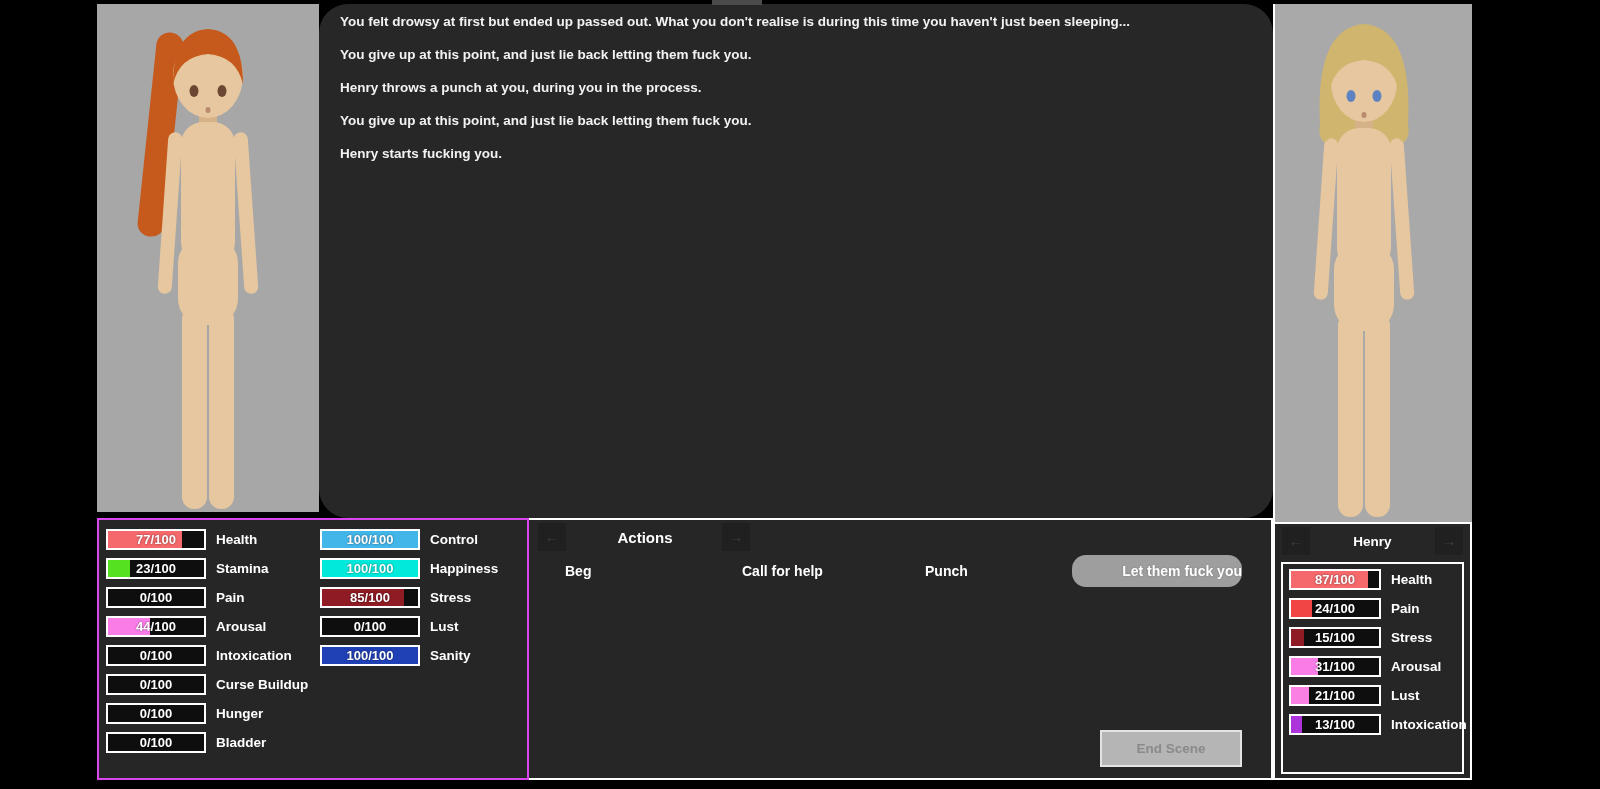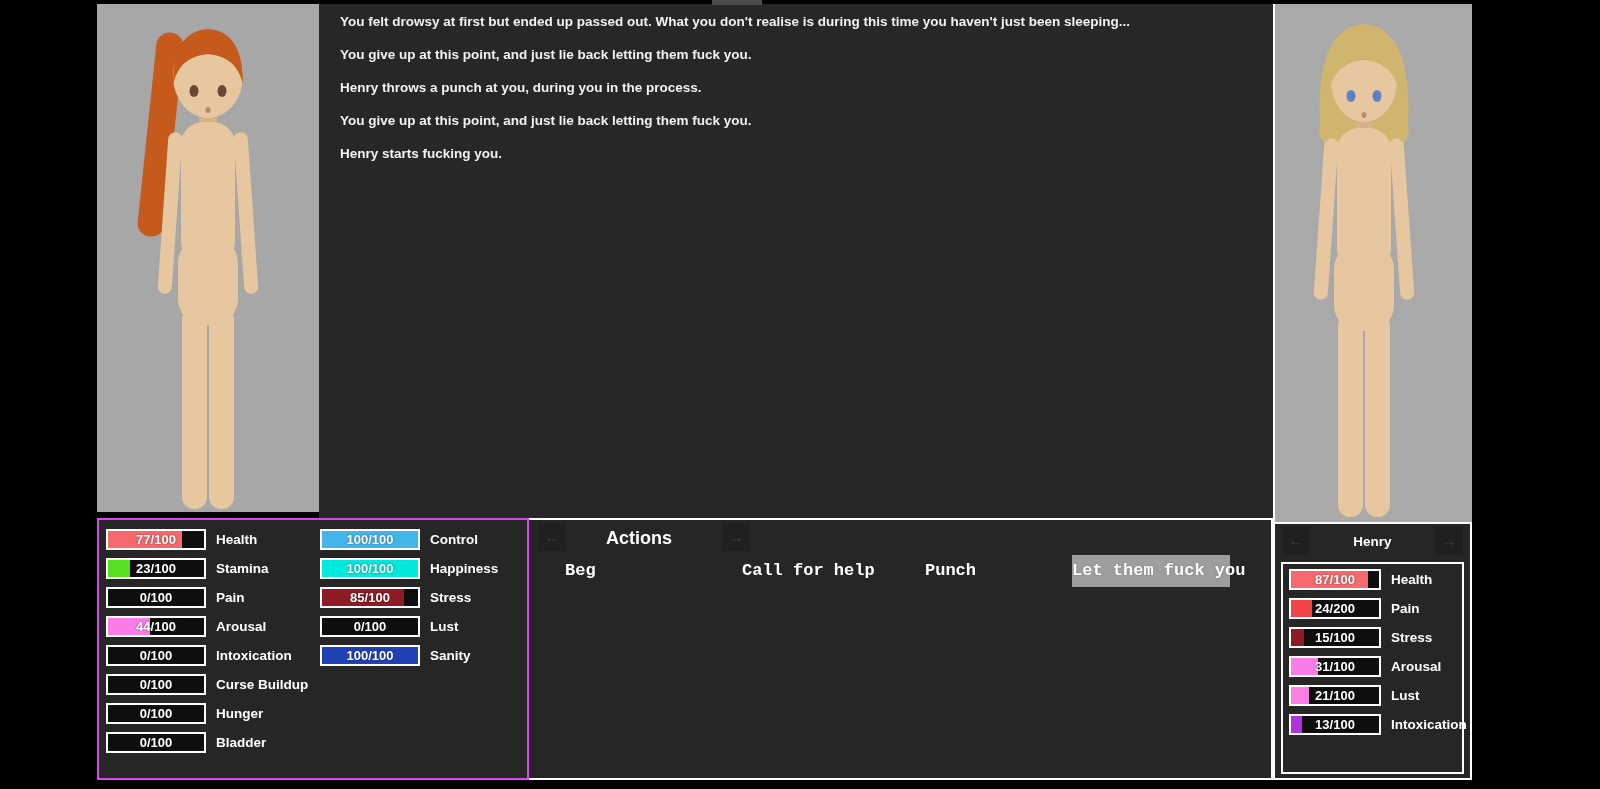--- a/index.html
+++ b/index.html
@@ -9,21 +9,21 @@
     font-family:"Liberation Sans","DejaVu Sans",sans-serif;color:#f2f2f2;
   }
   
   .portrait-panel{position:absolute;overflow:hidden;}
   .portrait-left{left:97px;top:4px;width:222px;height:508px;background:#a8a7a7;}
   .portrait-right{left:1273px;top:4px;width:199px;height:518px;background:#aaa9a9;border-left:2px solid #fff;}
   .portrait-panel svg{display:block;}
   
   .text-panel{
     position:absolute;left:319px;top:4px;width:954px;height:514px;
-    background:#272727;padding:9px 24px 0 21px;
+    background:#272727;padding:9px 24px 0 21px;border-radius:29px;
   }
   .text-panel p{margin:0 0 16px 0;font-size:13.5px;line-height:17px;font-weight:bold;color:#f2f2f2;}
   .scroll-thumb{position:absolute;left:712px;top:0;width:50px;height:5px;background:#4b4b4b;}
   
   .stats-panel{
     position:absolute;left:97px;top:518px;width:432px;height:262px;
     background:#262626;border:2px solid #d946ef;
   }
   .actions-panel{
     position:absolute;left:529px;top:518px;width:744px;height:262px;
@@ -50,31 +50,32 @@
   
   .panel-header{position:absolute;left:0;right:0;top:0;height:36px;}
   .arrow-btn{
     position:absolute;top:3px;width:28px;height:28px;background:#202020;border:none;
     color:#3f3f3f;font-size:15px;line-height:28px;text-align:center;padding:0;cursor:pointer;
     font-family:inherit;
   }
   .arrow-left{left:9px;}
   .arrow-right{left:193px;}
   .panel-title{
-    position:absolute;left:40px;top:0;width:140px;height:36px;line-height:36px;
-    text-align:center;font-size:18px;font-weight:bold;color:#fff;
+    position:absolute;left:46px;top:0;width:140px;height:36px;line-height:36px;
+    text-align:center;font-size:15px;font-weight:bold;color:#fff;
   }
   .action-item{
     position:absolute;top:35px;height:32px;background:none;border:none;color:#fff;
-    font-size:17px;font-weight:bold;text-align:left;padding:0;cursor:pointer;
-    line-height:32px;font-family:Liberation Mono, monospace;white-space:nowrap;
+    font-size:14px;font-weight:bold;text-align:left;padding:0;cursor:pointer;
+    line-height:32px;font-family:Liberation Sans, sans-serif;white-space:nowrap;
   }
   .action-item.highlighted{
-    background:#9e9e9e;width:158px;text-align:left;color:#fff;
+    background:#9e9e9e;width:170px;text-align:right;color:#fff;
     text-shadow:0 0 2px rgba(0,0,0,.25);
+    border-radius:14px;
   }
   .end-scene-btn{
     position:absolute;left:571px;top:210px;width:142px;height:37px;
     background:#b5b5b5;border:2px solid #e3e3e3;color:#8a8a8a;
     font-size:13.5px;font-weight:bold;cursor:pointer;font-family:inherit;
   }
   
   .henry-header .arrow-left{left:7px;}
   .henry-header .arrow-right{left:160px;right:auto;}
   .henry-header .panel-title{left:0;width:100%;font-size:13.5px;}
@@ -248,20 +249,21 @@
       <button class="arrow-btn arrow-right">
         <span>→</span>
       </button>
     </div>
     <div id="actions-list">
         <button class="action-item" style="left: 36px;">Beg</button>
         <button class="action-item" style="left: 213px;">Call for help</button>
         <button class="action-item" style="left: 396px;">Punch</button>
         <button class="action-item highlighted" style="left: 543px;">Let them fuck you</button>
       </div>
+    <button class="end-scene-btn">End Scene</button>
   </div>
 
   <div class="henry-panel">
     <div class="panel-header henry-header">
       <button class="arrow-btn arrow-left">
         <span>←</span>
       </button>
       <span class="panel-title">Henry</span>
       <button class="arrow-btn arrow-right">
         <span>→</span>
@@ -271,21 +273,21 @@
         <div class="stat-row">
           <div class="bar bar-sm">
             <div class="bar-fill" style="width: 87%; background: rgb(245, 105, 108);"></div>
             <span class="bar-text">87/100</span>
           </div>
           <span class="stat-label">Health</span>
         </div>
         <div class="stat-row">
           <div class="bar bar-sm">
             <div class="bar-fill" style="width: 24%; background: rgb(241, 68, 68);"></div>
-            <span class="bar-text">24/200</span>
+            <span class="bar-text">24/100</span>
           </div>
           <span class="stat-label">Pain</span>
         </div>
         <div class="stat-row">
           <div class="bar bar-sm">
             <div class="bar-fill" style="width: 15%; background: rgb(143, 27, 36);"></div>
             <span class="bar-text">15/100</span>
           </div>
           <span class="stat-label">Stress</span>
         </div>

